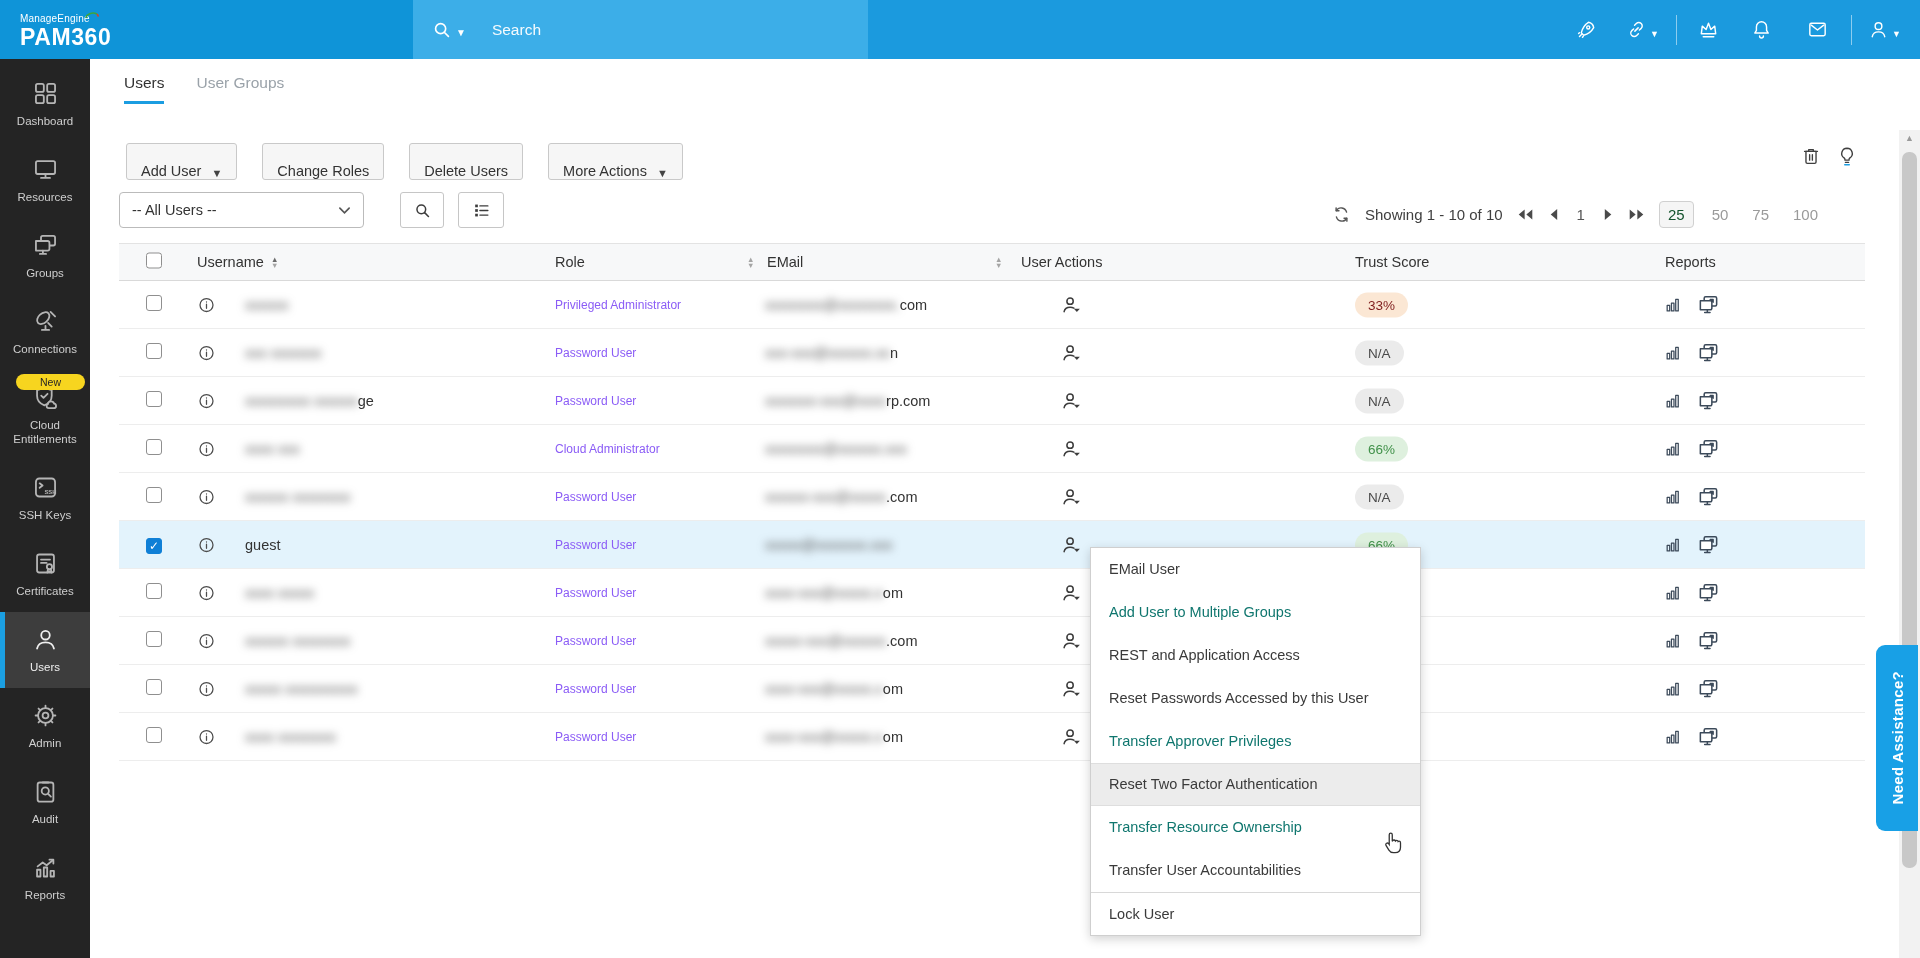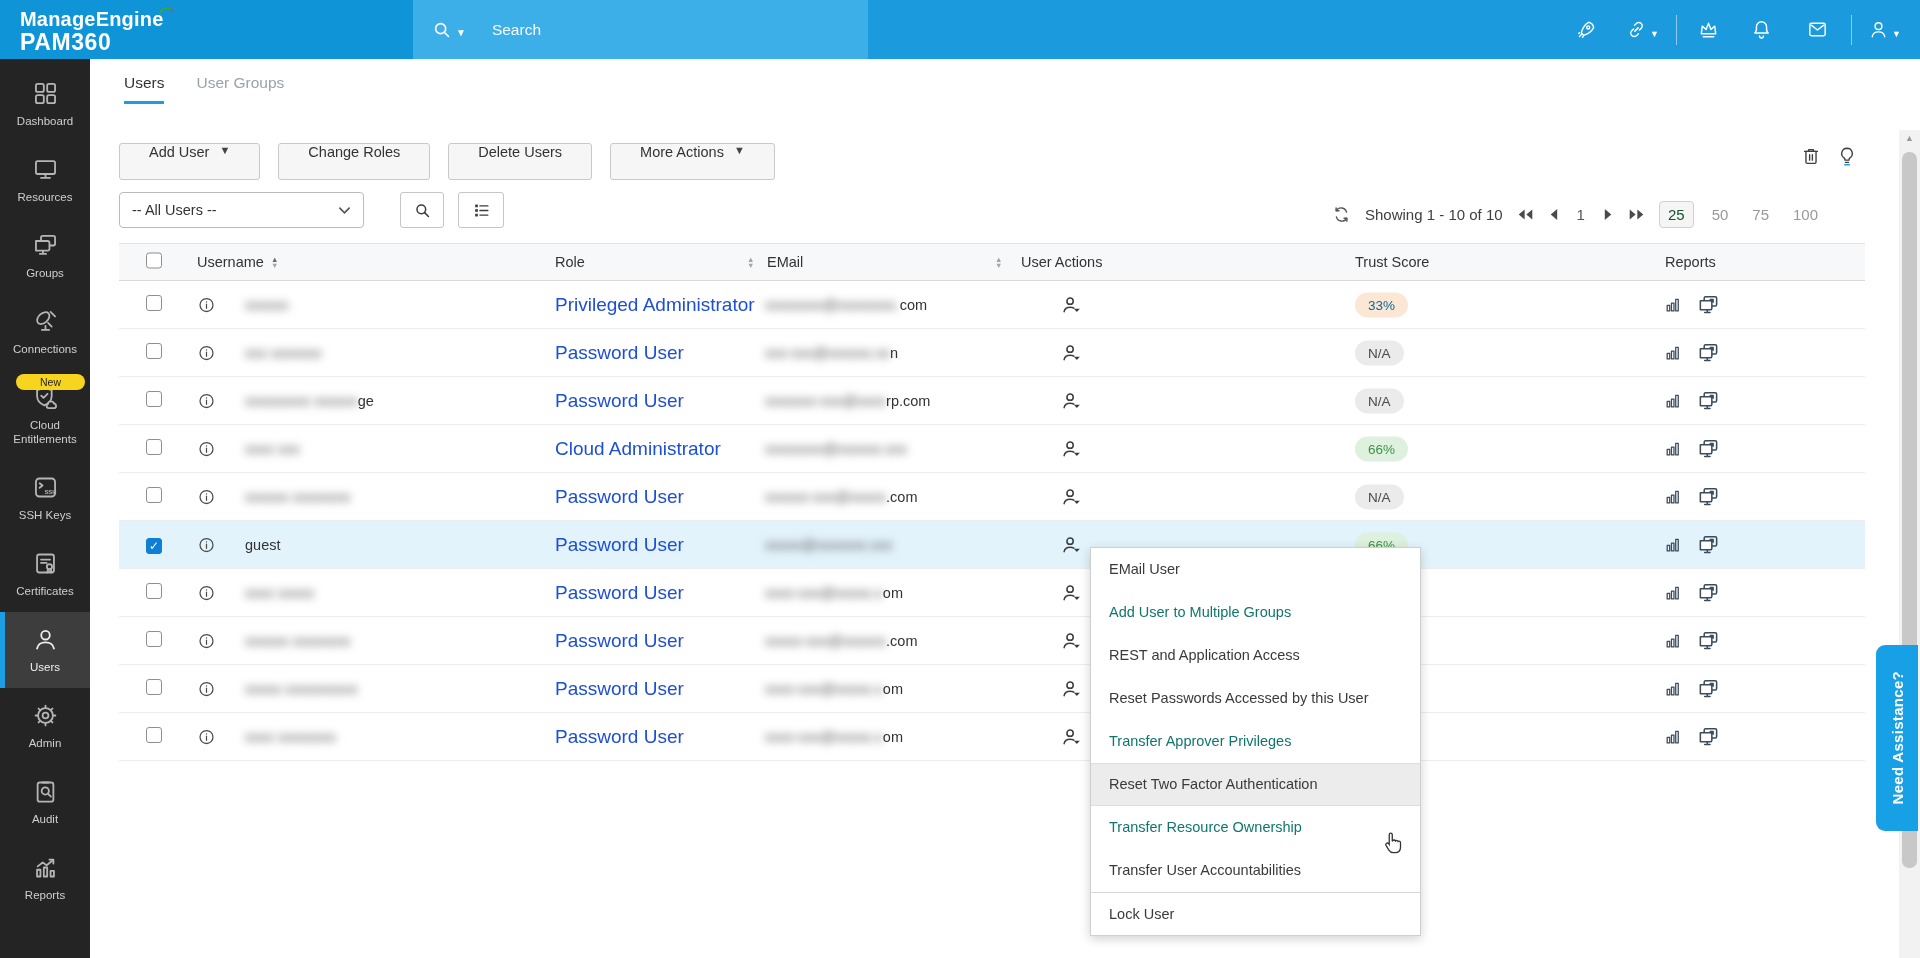--- a/index.html
+++ b/index.html
@@ -2,21 +2,21 @@
 <html><head>
 <meta charset="utf-8">
 <style>
   * { margin:0; padding:0; box-sizing:border-box; }
   html,body { width:1920px; height:958px; overflow:hidden; font-family:"Liberation Sans","DejaVu Sans",sans-serif; background:#fff; }
   body { position:relative; }
 
   
   .topbar { position:absolute; left:0; top:0; width:1920px; height:59px; background:#1b9ade; z-index:20; }
   .logo-zone { position:absolute; left:0; top:0; width:413px; height:59px; background:#0f94d8; padding:8px 0 0 20px; }
-  .logo-l1 { color:#fff; font-size:20px; font-weight:700; letter-spacing:.2px; position:relative; display:inline-block; }
+  .logo-l1 { color:#fff; font-size:10px; font-weight:400; letter-spacing:.2px; position:relative; display:inline-block; }
   .logo-swoosh { position:absolute; right:-9px; top:-3px; }
   .logo-l2 { color:#fff; font-size:23px; font-weight:700; letter-spacing:.6px; margin-top:-2px; }
   .search-zone { position:absolute; left:413px; top:0; width:455px; height:59px; background:#3caee8; display:flex; align-items:center; padding-left:18px; }
   .search-caret { color:#fff; font-size:10px; margin:6px 0 0 3px; }
   .main-search { background:transparent; border:none; outline:none; color:#fff; font-size:15.5px; margin-left:26px; width:320px; font-family:inherit; }
   .main-search::placeholder { color:#fff; opacity:.95; }
   .top-icons { position:absolute; right:10px; top:0; height:59px; display:flex; align-items:center; color:#fff; }
   .tico { width:56px; display:flex; justify-content:center; align-items:center; cursor:pointer; }
   .tdiv { width:1px; height:30px; background:rgba(255,255,255,.5); margin:0 6px; }
 
@@ -30,21 +30,21 @@
   .sb-item.active, .sb-item.active .sb-label { color:#efefef; }
   .sb-badge { position:absolute; top:4px; right:5px; background:#f7d51f; color:#262626; font-size:10.5px; padding:2px 24px; border-radius:10px; z-index:2; }
 
   
   .tabs { position:absolute; left:124px; top:74px; display:flex; gap:32px; z-index:5; }
   .tab { font-size:15.5px; padding-bottom:9px; cursor:pointer; }
   .tab.active { color:#333; border-bottom:3px solid #1b9de1; }
   .tab.inactive { color:#9aa2a9; }
 
   .toolbar { position:absolute; left:119px; top:143px; display:flex; gap:18px; }
-  .btn { background:#f6f6f6; border:1px solid #c9c9c9; border-radius:3px; color:#333; font-size:14.5px; height:37px; padding:0 29px; display:flex; align-items:flex-start; gap:10px; cursor:pointer; font-family:inherit; }
+  .btn { background:#f6f6f6; border:1px solid #c9c9c9; border-radius:3px; color:#333; font-size:14.5px; height:37px; padding:0 14px; display:flex; align-items:flex-end; gap:10px; cursor:pointer; font-family:inherit;margin-left:7px; }
   .btn .caret { font-size:11px; color:#444; }
 
   .hicons { position:absolute; top:145px; left:1800px; display:flex; gap:14px; color:#3f3f3f; }
   .hicons span { cursor:pointer; }
 
   .select { position:absolute; left:119px; top:192px; width:245px; height:36px; border:1px solid #bbb; border-radius:4px; background:#fff; display:flex; align-items:center; justify-content:space-between; padding:0 12px; font-size:14.5px; color:#333; cursor:pointer; }
   .sq-btn { position:absolute; top:192px; height:36px; border:1px solid #c6c6c6; border-radius:3px; background:#fff; display:flex; align-items:center; justify-content:center; color:#3c3c3c; cursor:pointer; }
   .sq-search { left:400px; width:44px; }
   .sq-list { left:458px; width:46px; }
 
@@ -59,32 +59,32 @@
   
   .thead { position:absolute; left:119px; top:243px; width:1746px; height:38px; background:#f7f8f9; border-top:1px solid #e3e3e3; border-bottom:1px solid #d9d9d9; font-size:14.5px; color:#333; z-index:4; }
   .thead span.hcell { position:absolute; top:50%; transform:translateY(-50%); white-space:nowrap; }
   .sort { display:inline-flex; flex-direction:column; font-size:7.5px; line-height:6.5px; color:#a5a5a5; margin-left:7px; vertical-align:middle; }
   .table-rows { position:absolute; left:119px; top:281px; width:1746px; z-index:3; }
   .trow { position:relative; height:48px; border-bottom:1px solid #ededed; background:#fff; }
   .trow.selected { background:#e3f3fc; }
   .trow > span { position:absolute; top:50%; transform:translateY(-50%); white-space:nowrap; }
   .c-check { left:27px; } .c-info { left:78px; color:#4c4c4c; display:flex; }
   .c-name { left:126px; font-size:14.5px; color:#333; }
-  .c-role { left:436px; font-size:19px; color:#1d4ed8; }
+  .c-role { left:436px; font-size:12px; color:#8b5cf6; }
   .c-email { left:646px; font-size:14.5px; color:#333; }
   .c-uact { left:941px; color:#3d3d3d; display:flex; cursor:pointer; }
   .c-trust { left:1236px; }
   .c-rep { left:1545px; display:flex; gap:14px; align-items:center; color:#3c4a5a; }
   .c-rep span { display:flex; cursor:pointer; }
   .h-check { left:27px; } 
   .blur { filter:blur(4px); color:#555; font-size:14.5px; }
   .cb { width:16px; height:16px; border:1.5px solid #8f8f8f; border-radius:3px; background:#fff; display:inline-flex; align-items:center; justify-content:center; cursor:pointer; font-size:12px; color:#fff; }
   .cb.checked { background:#0f7fd6; border-color:#0f7fd6; }
   .pill { display:inline-block; padding:5px 13px; border-radius:13px; font-size:13.5px; }
-  .pill.low { background:#fbe7d4; color:#0369a1; }
+  .pill.low { background:#fbe7d4; color:#7f1d1d; }
   .pill.mid { background:#def0de; color:#41914a; }
   .pill.na  { background:#ebebeb; color:#4a4a4a; }
 
   
   .ctx-menu { position:absolute; left:1090px; top:547px; width:331px; background:#fff; border:1px solid #cfcfcf; box-shadow:0 3px 10px rgba(0,0,0,.18); z-index:50; }
   .mi { height:43px; line-height:43px; padding-left:18px; font-size:14.5px; color:#3a3a3a; cursor:pointer; white-space:nowrap; }
   .mi.disabled { color:#0f766e; cursor:default; }
   .mi.hover { background:#ececec; border-top:1px solid #dedede; border-bottom:1px solid #dedede; height:43px; line-height:41px; }
   .mi.sep { border-top:1px solid #d8d8d8; }
 

